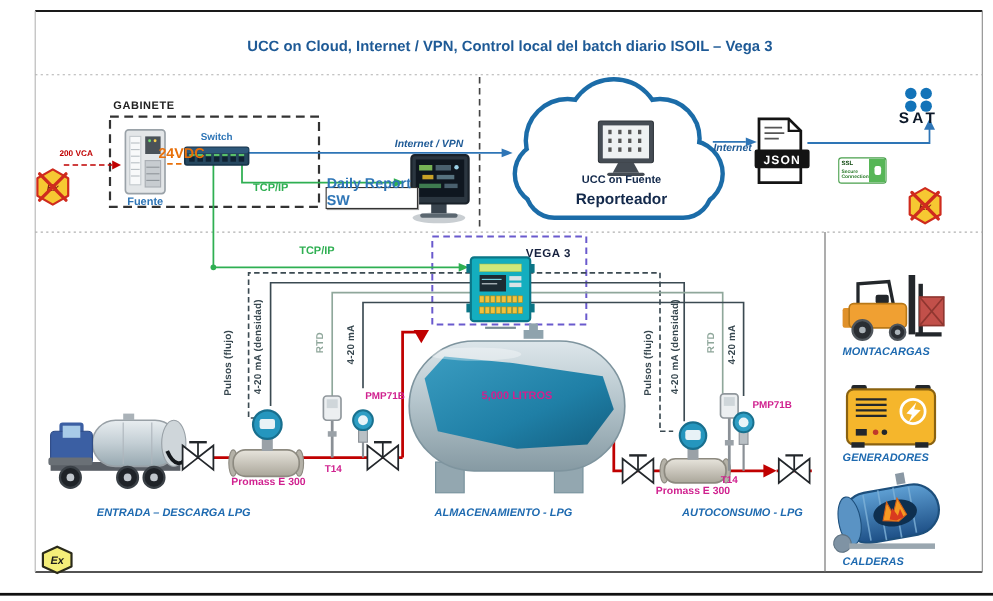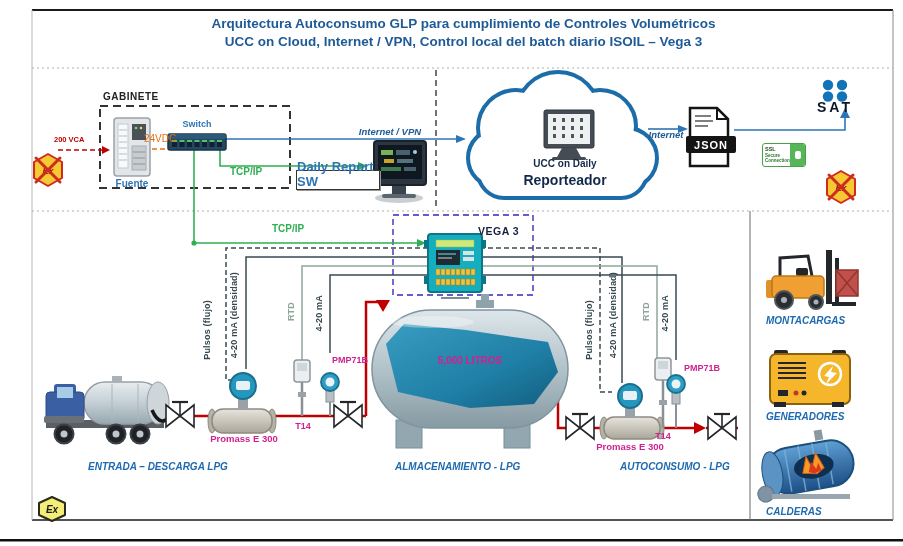--- a/index.html
+++ b/index.html
@@ -411,36 +411,35 @@
     <text x="14" y="20" text-anchor="middle" font-size="9" font-style="italic" font-weight="bold" fill="#8a1d12" font-family="Liberation Sans, sans-serif">Ex</text>
     <line x1="2" y1="4" x2="26" y2="28" stroke="#cf2b1e" stroke-width="3" stroke-linecap="round"></line>
     <line x1="26" y1="4" x2="2" y2="28" stroke="#cf2b1e" stroke-width="3" stroke-linecap="round"></line>
   </g>
   <g transform="translate(38,497)">
     <polygon points="14,0 27,6 27,18 14,24 1,18 1,6" fill="#f4ee79" stroke="#2a2a1a" stroke-width="2" stroke-linejoin="round"></polygon>
     <text x="14" y="16" text-anchor="middle" font-size="10" font-style="italic" font-weight="bold" fill="#1a1a1a" font-family="Liberation Sans, sans-serif">Ex</text>
   </g>
 </svg>
 
-<div class="lbl title" style="top:16px">Arquitectura Autoconsumo GLP para cumplimiento de Controles Volumétricos</div>
 <div class="lbl title" style="top:34px">UCC on Cloud, Internet / VPN, Control local del batch diario ISOIL – Vega 3</div>
 
 <div class="lbl" style="left:103px;top:91px;font-size:10px;font-weight:bold;color:#222;letter-spacing:.5px">GABINETE</div>
 <div class="lbl blue" style="left:104px;top:178px;width:56px;text-align:center;font-size:10px">Fuente</div>
 <div class="lbl blue" style="left:168px;top:119px;width:58px;text-align:center;font-size:9px">Switch</div>
 <div class="lbl" style="left:54px;top:136px;font-size:7.5px;font-weight:bold;color:#c00000">200 VCA</div>
-<div class="lbl" style="left:144px;top:133px;font-size:10px;font-weight:normal;color:#e8700a">24VDC</div>
+<div class="lbl" style="left:144px;top:133px;font-size:13px;font-weight:bold;color:#e8700a">24VDC</div>
 <div class="lbl green" style="left:230px;top:166px;font-size:10px">TCP/IP</div>
 <div class="lbl it" style="left:340px;top:96px;width:100px;text-align:center;font-size:9.5px;font-weight:bold;color:#1e5a96">Internet / VPN</div>
 <div class="drbox">
       <span>Daily Report SW</span>
     </div>
 <div class="lbl green" style="left:272px;top:223px;font-size:10px">TCP/IP</div>
 
-<div class="lbl" style="left:505px;top:158px;width:120px;text-align:center;font-size:10px;font-weight:bold;color:#13294b">UCC on Daily</div>
+<div class="lbl" style="left:505px;top:158px;width:120px;text-align:center;font-size:10px;font-weight:bold;color:#13294b">UCC on Fuente</div>
 <div class="lbl" style="left:505px;top:172px;width:120px;text-align:center;font-size:14px;font-weight:bold;color:#13294b">Reporteador</div>
 <div class="lbl it" style="left:636px;top:99px;width:60px;text-align:center;font-size:9.5px;font-weight:bold;color:#1e5a96">Internet</div>
 <div class="lbl" style="left:806px;top:99px;width:58px;text-align:center;font-size:14px;font-weight:bold;color:#0b1728;letter-spacing:3px">SAT</div>
 
 <div class="sslbadge">
   <div class="sslcol">
     <div class="s1">SSL</div>
     <div>Secure</div>
     <div>Connection</div>
   </div>

